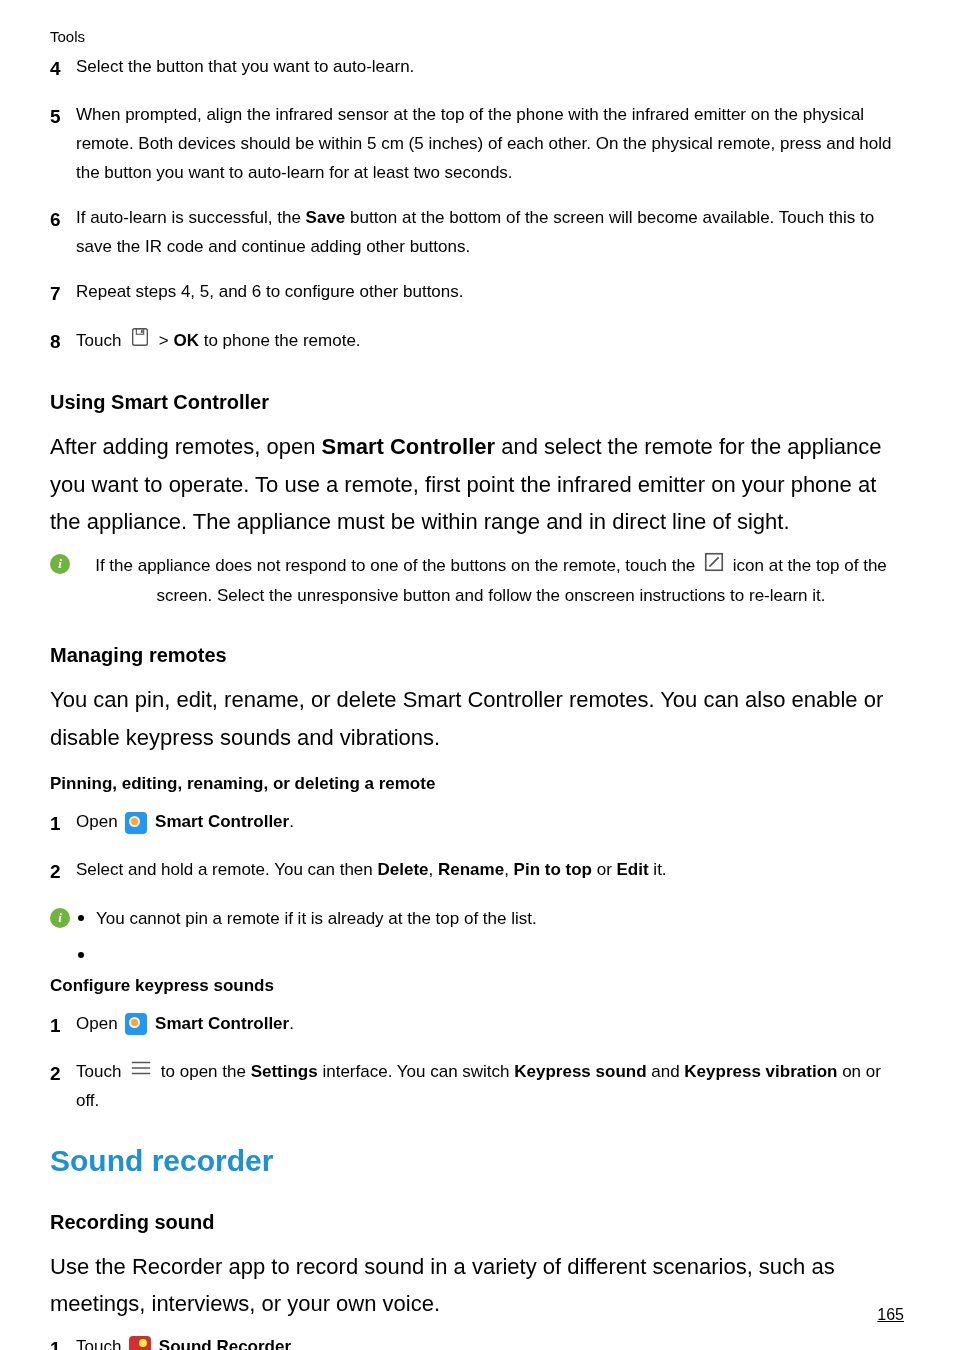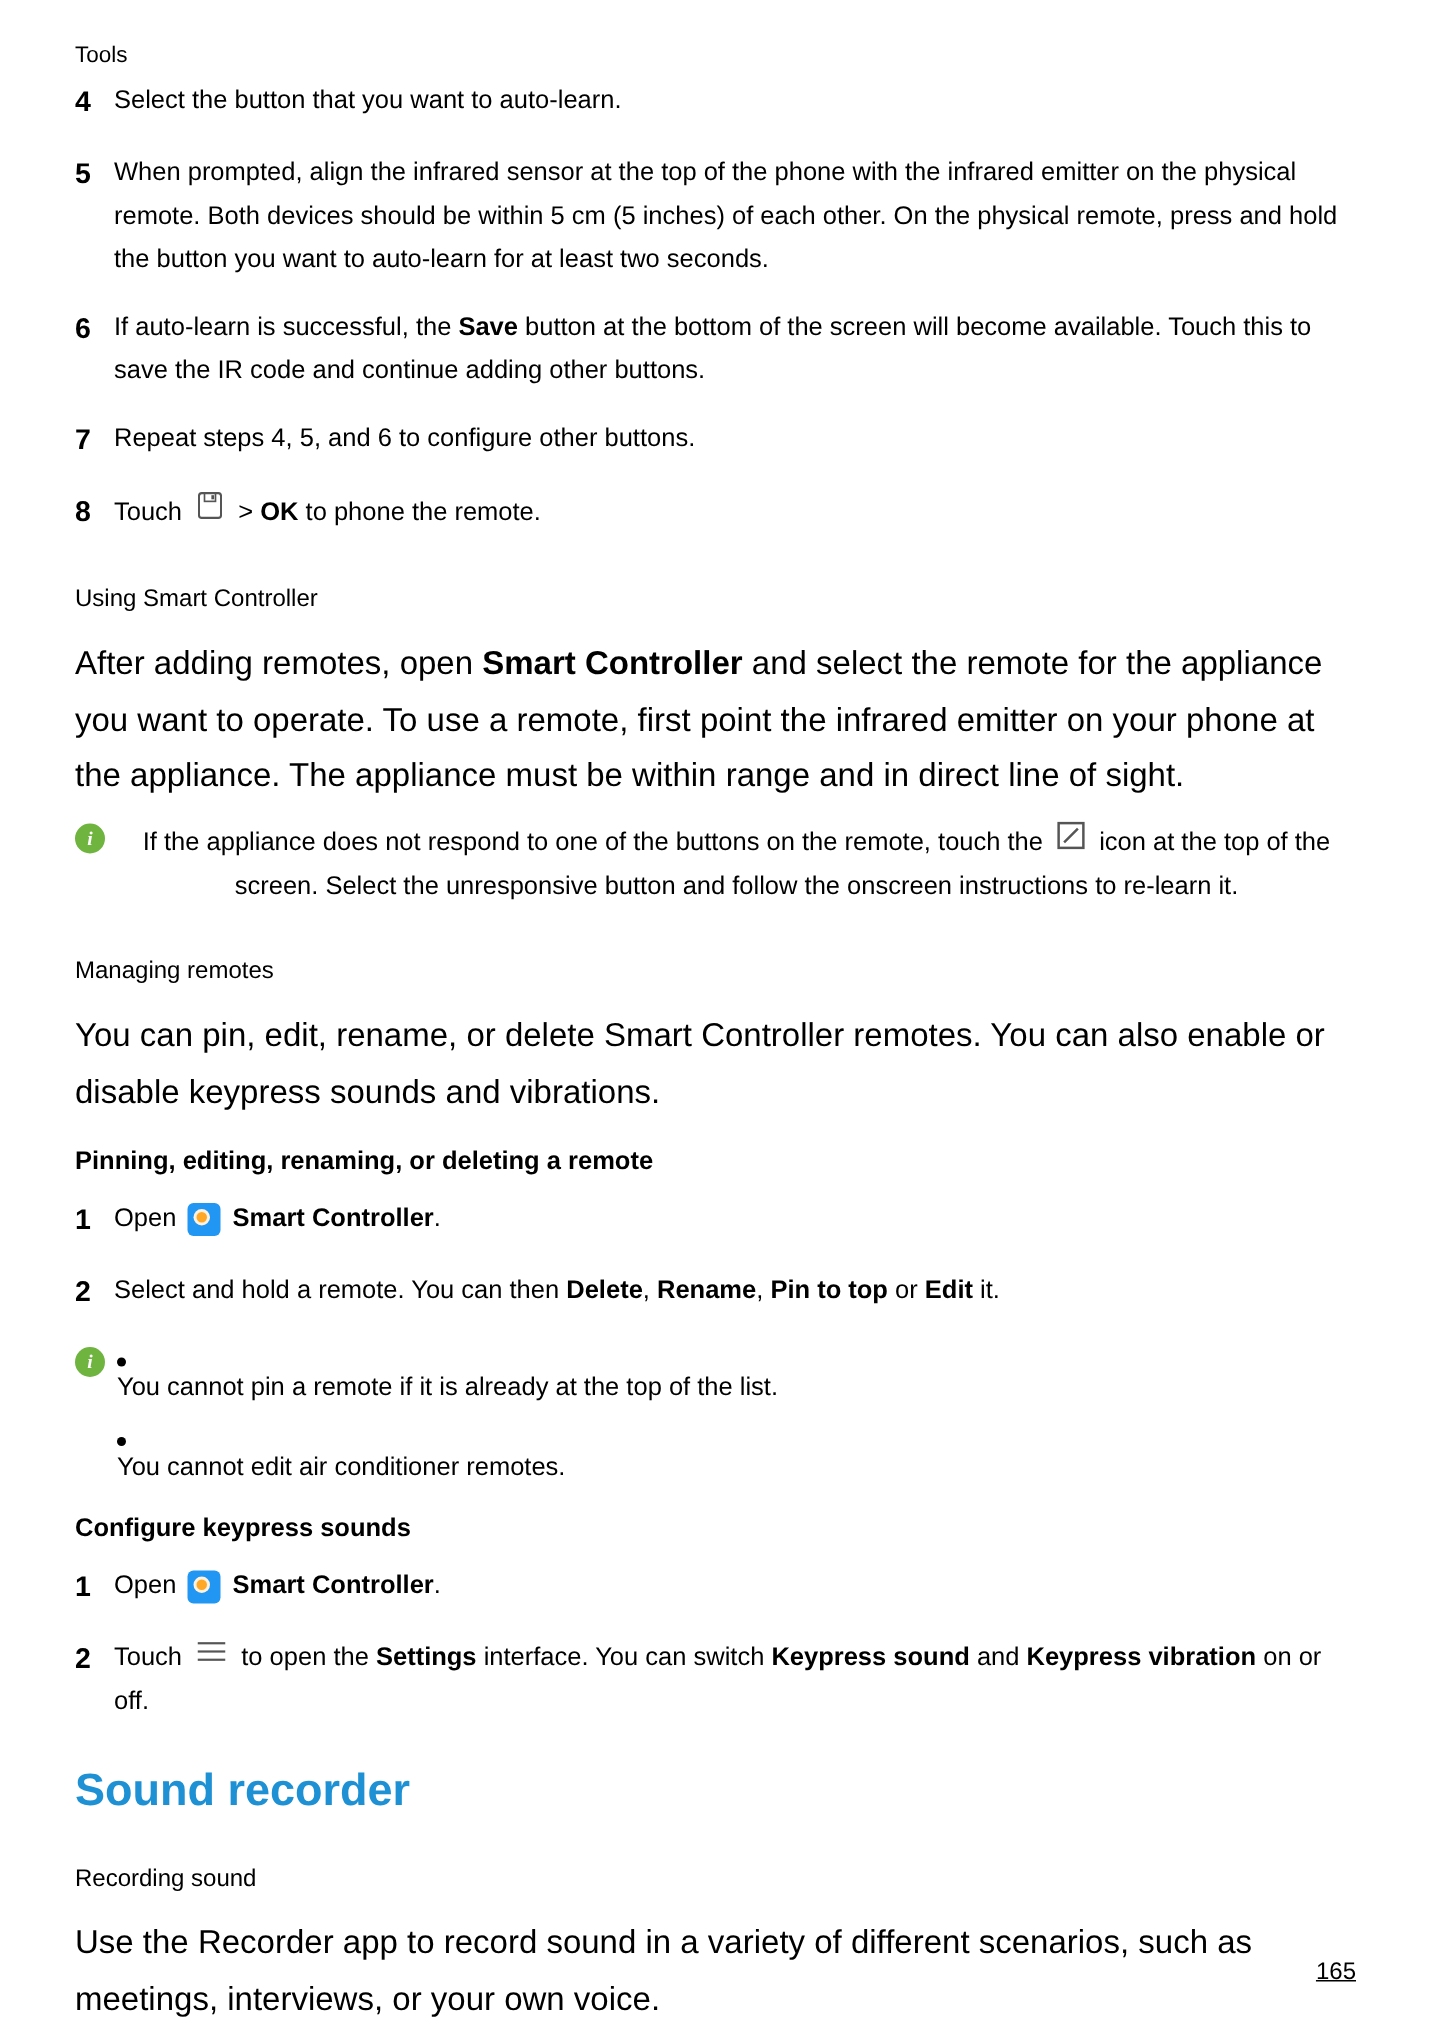--- a/index.html
+++ b/index.html
@@ -30,22 +30,22 @@
       font-weight: bold;
       font-size: 19px;
       width: 26px;
       flex-shrink: 0;
     }
     .ol-text {
       font-size: 17px;
       flex: 1;
     }
     .h3 {
-      font-size: 16px;
-      font-weight: normal;
+      font-size: 20px;
+      font-weight: bold;
       margin-top: 33px;
       margin-bottom: 14px;
     }
     .para {
       font-size: 22px;
       line-height: 1.7;
       margin-bottom: 10px;
     }
     .info-block {
       display: flex;
@@ -77,21 +77,20 @@
     .h4 {
       font-size: 17px;
       font-weight: bold;
       margin-top: 18px;
       margin-bottom: 14px;
     }
     .bullet-item {
       display: flex;
       margin-bottom: 10px;
       align-items: flex-start;
-      flex-direction: column;
     }
     .bullet-dot {
       width: 6px;
       height: 6px;
       border-radius: 50%;
       background: #000;
       margin-top: 10px;
       margin-right: 12px;
       flex-shrink: 0;
     }
@@ -249,21 +248,20 @@
 
 <div class="info-block">
   <span class="info-icon">i</span>
   <div class="info-text" style="flex:1;">
     <div class="bullet-item" style="margin-left:0;">
       <span class="bullet-dot"></span>
       <span class="bullet-text">You cannot pin a remote if it is already at the top of the list.</span>
     </div>
     <div class="bullet-item" style="margin-left:0;margin-bottom:0;">
       <span class="bullet-dot"></span>
-      <span class="bullet-text">You cannot edit air conditioner remotes.</span>
     </div>
   </div>
 </div>
 
 <div class="h4">Configure keypress sounds</div>
 
 <div class="ol-item">
   <div class="ol-num">1</div>
   <div class="ol-text">
     <span>Open </span>

